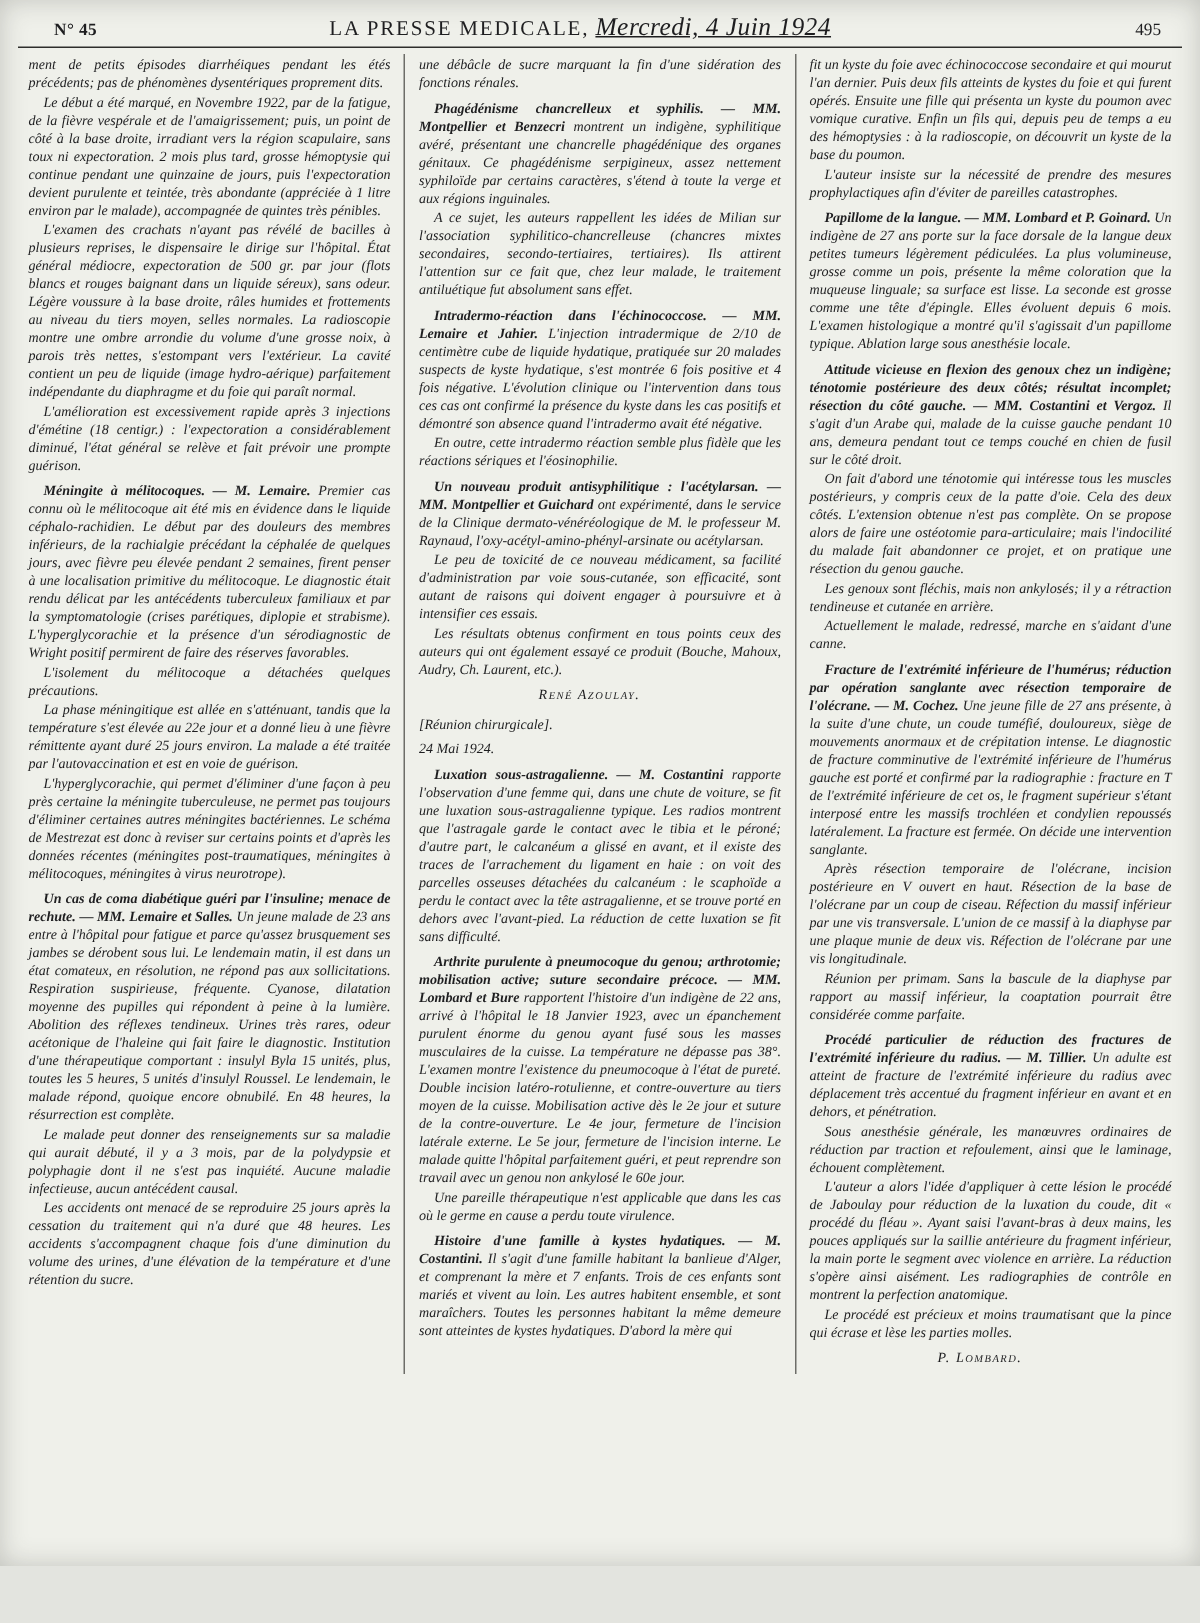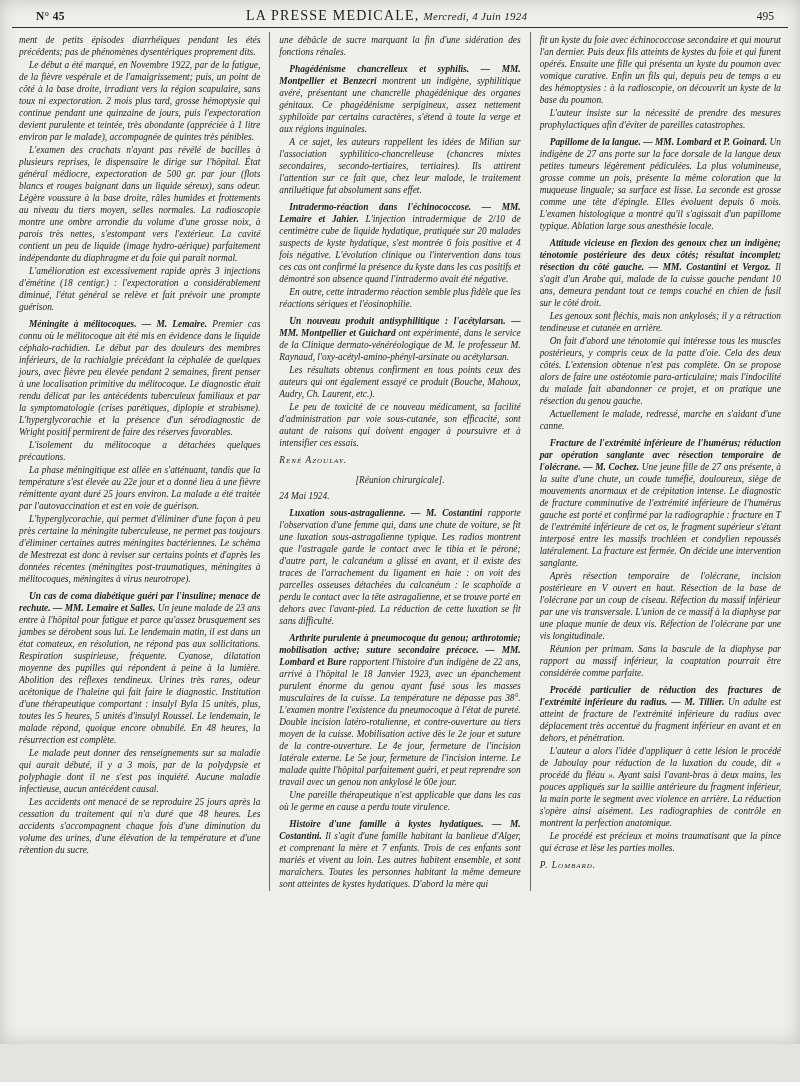--- a/index.html
+++ b/index.html
@@ -17,44 +17,44 @@
     padding: 6px 8px 4px;
     overflow: hidden;
   }
   .masthead {
     display: flex; justify-content: space-between; align-items: baseline;
     padding: 2px 18px 3px 28px;
   }
   .issue { font-weight: bold; font-size: 11.5px; letter-spacing: .3px; }
   .title { font-size: 14px; letter-spacing: .6px; }
   .title .jname { font-variant: small-caps; letter-spacing: 1.2px; }
-  .title .jdate { font-style: italic; font-size: 11px; letter-spacing: .3px; }
+  .title .jdate { font-style: italic; font-size: 17px; letter-spacing: .3px; text-decoration: underline; }
   .folio { font-size: 11.5px; margin-left: 48px; }
   .rule { border-top: 1.4px solid #2e2e2c; margin: 0 4px 2px; }
   .cols { display: flex; align-items: stretch; padding: 2px 2px 0; }
   .col {
     flex: 1 1 0; min-width: 0;
     padding: 2px 9px 0;
     text-align: justify;
     font-size: 9.4px; line-height: 12px;
     hyphens: auto; -webkit-hyphens: auto;
   }
   .col + .col { border-left: 1px solid #6d6d68; }
   .col p { margin: 0 0 1px; font-style: italic; }
   .blk.cont { text-indent: 0; }
   .blk.p { text-indent: 10px; }
   .blk.entry { text-indent: 10px; margin-top: 5px; }
   .lead { font-weight: bold; }
   .blk.sig {
-    text-align: left; text-indent: 0;
+    text-align: center; text-indent: 0;
     font-variant: small-caps; letter-spacing: 1px;
     margin: 5px 14px 4px 0;
   }
   .blk.center { text-align: left; text-indent: 0; margin: 4px 0 5px; }
-  .blk.center-italic { text-align: center; text-indent: 0; font-style: italic; margin: 8px 0 2px; }
+  .blk.center-italic { text-indent: 0; font-style: italic; margin: 8px 0 2px; }
 </style>
 </head>
 <body>
 
 <div class="sheet">
   <header class="masthead">
     <span class="issue">N° 45</span>
     <span class="title">
       <span class="jname">LA PRESSE MEDICALE,</span>
       <span class="jdate">Mercredi, 4 Juin 1924</span>
@@ -76,40 +76,41 @@
         <p class="blk p">Le malade peut donner des renseignements sur sa maladie qui aurait débuté, il y a 3 mois, par de la polydypsie et polyphagie dont il ne s'est pas inquiété. Aucune maladie infectieuse, aucun antécédent causal.</p>
         <p class="blk p">Les accidents ont menacé de se reproduire 25 jours après la cessation du traitement qui n'a duré que 48 heures. Les accidents s'accompagnent chaque fois d'une diminution du volume des urines, d'une élévation de la température et d'une rétention du sucre.</p>
       </section>
     <section class="col">
         <p class="blk cont">une débâcle de sucre marquant la fin d'une sidération des fonctions rénales.</p>
         <p class="blk entry"><span class="lead">Phagédénisme chancrelleux et syphilis. — MM. Montpellier et Benzecri </span>montrent un indigène, syphilitique avéré, présentant une chancrelle phagédénique des organes génitaux. Ce phagédénisme serpigineux, assez nettement syphiloïde par certains caractères, s'étend à toute la verge et aux régions inguinales.</p>
         <p class="blk p">A ce sujet, les auteurs rappellent les idées de Milian sur l'association syphilitico-chancrelleuse (chancres mixtes secondaires, secondo-tertiaires, tertiaires). Ils attirent l'attention sur ce fait que, chez leur malade, le traitement antiluétique fut absolument sans effet.</p>
         <p class="blk entry"><span class="lead">Intradermo-réaction dans l'échinococcose. — MM. Lemaire et Jahier. </span>L'injection intradermique de 2/10 de centimètre cube de liquide hydatique, pratiquée sur 20 malades suspects de kyste hydatique, s'est montrée 6 fois positive et 4 fois négative. L'évolution clinique ou l'intervention dans tous ces cas ont confirmé la présence du kyste dans les cas positifs et démontré son absence quand l'intradermo avait été négative.</p>
         <p class="blk p">En outre, cette intradermo réaction semble plus fidèle que les réactions sériques et l'éosinophilie.</p>
         <p class="blk entry"><span class="lead">Un nouveau produit antisyphilitique : l'acétylarsan. — MM. Montpellier et Guichard </span>ont expérimenté, dans le service de la Clinique dermato-vénéréologique de M. le professeur M. Raynaud, l'oxy-acétyl-amino-phényl-arsinate ou acétylarsan.</p>
+        <p class="blk p">Le peu de toxicité de ce nouveau médicament, sa facilité d'administration par voie sous-cutanée, son efficacité, sont autant de raisons qui doivent engager à poursuivre et à intensifier ces essais.</p>
         <p class="blk p">Les résultats obtenus confirment en tous points ceux des auteurs qui ont également essayé ce produit (Bouche, Mahoux, Audry, Ch. Laurent, etc.).</p>
-        <p class="blk p">Le peu de toxicité de ce nouveau médicament, sa facilité d'administration par voie sous-cutanée, son efficacité, sont autant de raisons qui doivent engager à poursuivre et à intensifier ces essais.</p>
         <p class="blk sig">René Azoulay.</p>
         <p class="blk center-italic">[Réunion chirurgicale].</p>
         <p class="blk center">24 Mai 1924.</p>
         <p class="blk entry"><span class="lead">Luxation sous-astragalienne. — M. Costantini </span>rapporte l'observation d'une femme qui, dans une chute de voiture, se fit une luxation sous-astragalienne typique. Les radios montrent que l'astragale garde le contact avec le tibia et le péroné; d'autre part, le calcanéum a glissé en avant, et il existe des traces de l'arrachement du ligament en haie : on voit des parcelles osseuses détachées du calcanéum : le scaphoïde a perdu le contact avec la tête astragalienne, et se trouve porté en dehors avec l'avant-pied. La réduction de cette luxation se fit sans difficulté.</p>
         <p class="blk entry"><span class="lead">Arthrite purulente à pneumocoque du genou; arthrotomie; mobilisation active; suture secondaire précoce. — MM. Lombard et Bure </span>rapportent l'histoire d'un indigène de 22 ans, arrivé à l'hôpital le 18 Janvier 1923, avec un épanchement purulent énorme du genou ayant fusé sous les masses musculaires de la cuisse. La température ne dépasse pas 38°. L'examen montre l'existence du pneumocoque à l'état de pureté. Double incision latéro-rotulienne, et contre-ouverture au tiers moyen de la cuisse. Mobilisation active dès le 2e jour et suture de la contre-ouverture. Le 4e jour, fermeture de l'incision latérale externe. Le 5e jour, fermeture de l'incision interne. Le malade quitte l'hôpital parfaitement guéri, et peut reprendre son travail avec un genou non ankylosé le 60e jour.</p>
         <p class="blk p">Une pareille thérapeutique n'est applicable que dans les cas où le germe en cause a perdu toute virulence.</p>
         <p class="blk entry"><span class="lead">Histoire d'une famille à kystes hydatiques. — M. Costantini. </span>Il s'agit d'une famille habitant la banlieue d'Alger, et comprenant la mère et 7 enfants. Trois de ces enfants sont mariés et vivent au loin. Les autres habitent ensemble, et sont maraîchers. Toutes les personnes habitant la même demeure sont atteintes de kystes hydatiques. D'abord la mère qui</p>
       </section>
     <section class="col">
         <p class="blk cont">fit un kyste du foie avec échinococcose secondaire et qui mourut l'an dernier. Puis deux fils atteints de kystes du foie et qui furent opérés. Ensuite une fille qui présenta un kyste du poumon avec vomique curative. Enfin un fils qui, depuis peu de temps a eu des hémoptysies : à la radioscopie, on découvrit un kyste de la base du poumon.</p>
         <p class="blk p">L'auteur insiste sur la nécessité de prendre des mesures prophylactiques afin d'éviter de pareilles catastrophes.</p>
         <p class="blk entry"><span class="lead">Papillome de la langue. — MM. Lombard et P. Goinard. </span>Un indigène de 27 ans porte sur la face dorsale de la langue deux petites tumeurs légèrement pédiculées. La plus volumineuse, grosse comme un pois, présente la même coloration que la muqueuse linguale; sa surface est lisse. La seconde est grosse comme une tête d'épingle. Elles évoluent depuis 6 mois. L'examen histologique a montré qu'il s'agissait d'un papillome typique. Ablation large sous anesthésie locale.</p>
         <p class="blk entry"><span class="lead">Attitude vicieuse en flexion des genoux chez un indigène; ténotomie postérieure des deux côtés; résultat incomplet; résection du côté gauche. — MM. Costantini et Vergoz. </span>Il s'agit d'un Arabe qui, malade de la cuisse gauche pendant 10 ans, demeura pendant tout ce temps couché en chien de fusil sur le côté droit.</p>
+        <p class="blk p">On fait d'abord une ténotomie qui intéresse tous les muscles postérieurs, y compris ceux de la patte d'oie. Cela des deux côtés. L'extension obtenue n'est pas complète. On se propose alors de faire une ostéotomie para-articulaire; mais l'indocilité du malade fait abandonner ce projet, et on pratique une résection du genou gauche.</p>
         <p class="blk p">Les genoux sont fléchis, mais non ankylosés; il y a rétraction tendineuse et cutanée en arrière.</p>
-        <p class="blk p">On fait d'abord une ténotomie qui intéresse tous les muscles postérieurs, y compris ceux de la patte d'oie. Cela des deux côtés. L'extension obtenue n'est pas complète. On se propose alors de faire une ostéotomie para-articulaire; mais l'indocilité du malade fait abandonner ce projet, et on pratique une résection du genou gauche.</p>
         <p class="blk p">Actuellement le malade, redressé, marche en s'aidant d'une canne.</p>
         <p class="blk entry"><span class="lead">Fracture de l'extrémité inférieure de l'humérus; réduction par opération sanglante avec résection temporaire de l'olécrane. — M. Cochez. </span>Une jeune fille de 27 ans présente, à la suite d'une chute, un coude tuméfié, douloureux, siège de mouvements anormaux et de crépitation intense. Le diagnostic de fracture comminutive de l'extrémité inférieure de l'humérus gauche est porté et confirmé par la radiographie : fracture en T de l'extrémité inférieure de cet os, le fragment supérieur s'étant interposé entre les massifs trochléen et condylien repoussés latéralement. La fracture est fermée. On décide une intervention sanglante.</p>
         <p class="blk p">Après résection temporaire de l'olécrane, incision postérieure en V ouvert en haut. Résection de la base de l'olécrane par un coup de ciseau. Réfection du massif inférieur par une vis transversale. L'union de ce massif à la diaphyse par une plaque munie de deux vis. Réfection de l'olécrane par une vis longitudinale.</p>
         <p class="blk p">Réunion per primam. Sans la bascule de la diaphyse par rapport au massif inférieur, la coaptation pourrait être considérée comme parfaite.</p>
         <p class="blk entry"><span class="lead">Procédé particulier de réduction des fractures de l'extrémité inférieure du radius. — M. Tillier. </span>Un adulte est atteint de fracture de l'extrémité inférieure du radius avec déplacement très accentué du fragment inférieur en avant et en dehors, et pénétration.</p>
+        <p class="blk p">Sous anesthésie générale, les manœuvres ordinaires de réduction par traction et refoulement, ainsi que le laminage, échouent complètement.</p>
         <p class="blk p">L'auteur a alors l'idée d'appliquer à cette lésion le procédé de Jaboulay pour réduction de la luxation du coude, dit « procédé du fléau ». Ayant saisi l'avant-bras à deux mains, les pouces appliqués sur la saillie antérieure du fragment inférieur, la main porte le segment avec violence en arrière. La réduction s'opère ainsi aisément. Les radiographies de contrôle en montrent la perfection anatomique.</p>
         <p class="blk p">Le procédé est précieux et moins traumatisant que la pince qui écrase et lèse les parties molles.</p>
         <p class="blk sig">P. Lombard.</p>
       </section>
   </main>
 </div>
 
 </body></html>

